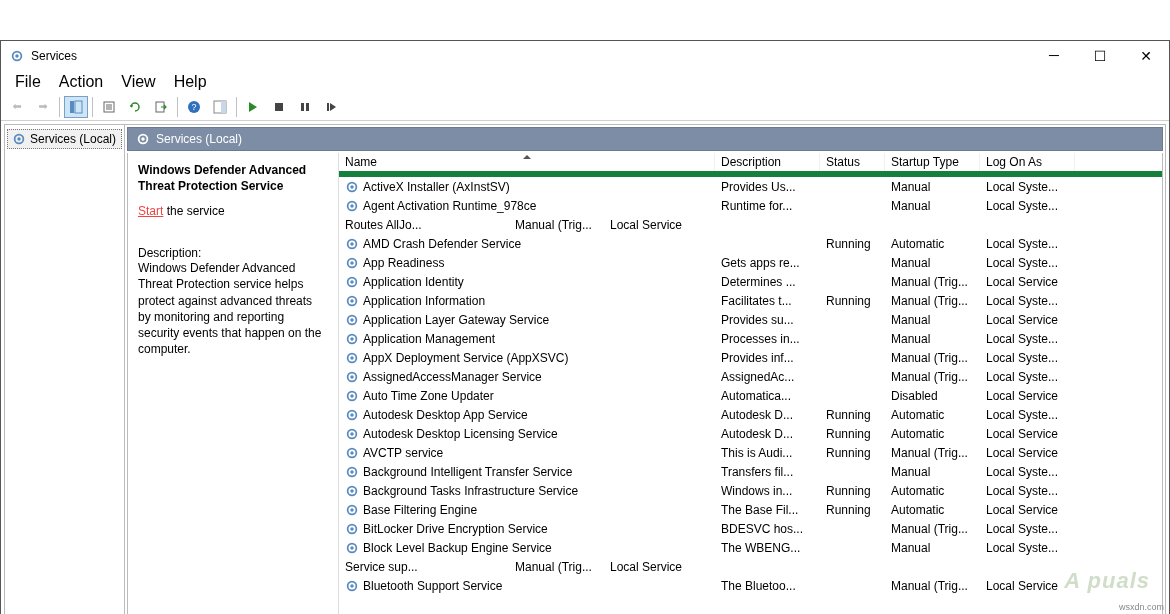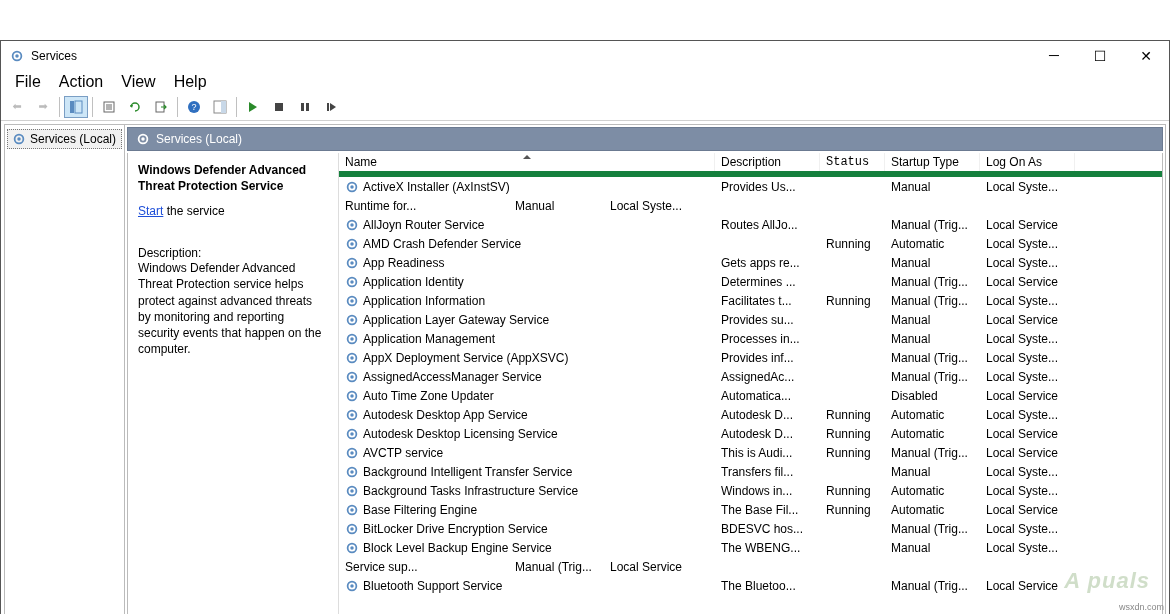--- a/index.html
+++ b/index.html
@@ -27,37 +27,37 @@
 .treerow { display:flex; align-items:center; gap:4px; padding:2px 4px; background:#f1f1f1; border:1px dotted #777; }
 
 .body { flex:1; display:flex; flex-direction:column; }
 
 .header-strip { height: 24px; background:#7d8da5; display:flex; align-items:center; padding-left:8px; color:#fff; gap:6px; border:1px solid #6b7a91; margin:2px; }
 
 .content { flex:1; display:flex; margin: 0 2px; border:1px solid #bbb; border-top:none; overflow:hidden; }
 
 .detail { width:210px; padding:10px 12px 10px 10px; font-size: 12px; }
 .detail .svcname { font-weight:700; font-size: 12px; margin-bottom:10px; line-height:1.3; }
-.detail .link { color:#1d4ed8; text-decoration:underline; cursor:pointer; }
+.detail .link { color:#ef4444; text-decoration:underline; cursor:pointer; }
 .detail .desc-label { margin-top:28px; }
 .detail .desc-text { line-height:1.35; }
 
 .grid-wrap { flex:1; display:flex; flex-direction:column; border-left:1px solid #ddd; }
 .grid-head { display:flex; border-bottom:6px solid #15803d; height:24px; background:#fff; }
 .gh { display:flex; align-items:center; padding:0 6px; font-size:12px; border-right:1px solid #f0f0f0; position:relative; }
 .gh.sort:after { content:""; position:absolute; top:2px; left:50%; transform:translateX(-50%); width:0; height:0; border-left:4px solid transparent; border-right:4px solid transparent; border-bottom:4px solid #555; }
 .grid-body { flex:1; overflow-y:scroll; }
 .row { display:flex; height:19px; align-items:center; font-size:12px; }
 .cell { padding:0 6px; overflow:hidden; text-overflow:ellipsis; white-space:nowrap; }
 .c-name { width: 376px; display:flex; align-items:center; gap:4px; }
 .c-desc { width: 105px; }
 .c-status { width: 65px; }
 .c-startup { width: 95px; }
 .c-logon { width: 95px; }
-.gh.c-name { width:376px; } .gh.c-desc{width:105px;} .gh.c-status{width:65px;font-family:Liberation Mono, monospace;} .gh.c-startup{width:95px;} .gh.c-logon{width:95px;} .gh.filler{flex:1;border-right:none;}
+.gh.c-name { width:376px; } .gh.c-desc{width:105px;} .gh.c-status{width:65px;} .gh.c-startup{width:95px;} .gh.c-logon{width:95px;} .gh.filler{flex:1;border-right:none;}
 
 .tabs { height:22px; display:flex; align-items:flex-end; padding-left:10px; margin:2px; gap:0; }
 .tab { border:1px solid #999; border-top-left-radius:0; border-top-right-radius:0; padding:2px 10px; font-size:12px; background:#fff; position:relative; }
 .tab.inactive { background:#bef264;font-weight:bold; }
 .tab.active { border-bottom:1px solid #fff;  }
 .arrow-disabled { color:#bbb; }
 
 .watermark { position:absolute; right:20px; bottom:20px; font-size:22px; color:rgba(120,160,100,0.35); font-weight:bold; letter-spacing:1px; font-style:italic; }
 .urltag { position:absolute; right:6px; bottom:2px; font-size:9px; color:#888; }
 
@@ -209,33 +209,33 @@
                     <circle cx="8" cy="8" r="2" fill="#5a8bc0"></circle>
                   </svg>
                   <span>ActiveX Installer (AxInstSV)</span>
                 </div>
                 <div class="cell c-desc">Provides Us...</div>
                 <div class="cell c-status"></div>
                 <div class="cell c-startup">Manual</div>
                 <div class="cell c-logon">Local Syste...</div>
               </div>
               <div class="row">
+                <div class="cell c-name">
+                  <svg class="gear" viewBox="0 0 16 16">
+                    <circle cx="8" cy="8" r="5" fill="none" stroke="#5a8bc0" stroke-width="2"></circle>
+                    <circle cx="8" cy="8" r="2" fill="#5a8bc0"></circle>
+                  </svg>
+                  <span>Agent Activation Runtime_978ce</span>
+                </div>
                 <div class="cell c-desc">Runtime for...</div>
                 <div class="cell c-status"></div>
                 <div class="cell c-startup">Manual</div>
                 <div class="cell c-logon">Local Syste...</div>
               </div>
               <div class="row">
-                <div class="cell c-name">
-                  <svg class="gear" viewBox="0 0 16 16">
-                    <circle cx="8" cy="8" r="5" fill="none" stroke="#5a8bc0" stroke-width="2"></circle>
-                    <circle cx="8" cy="8" r="2" fill="#5a8bc0"></circle>
-                  </svg>
-                  <span>AllJoyn Router Service</span>
-                </div>
                 <div class="cell c-desc">Routes AllJo...</div>
                 <div class="cell c-status"></div>
                 <div class="cell c-startup">Manual (Trig...</div>
                 <div class="cell c-logon">Local Service</div>
               </div>
               <div class="row">
                 <div class="cell c-name">
                   <svg class="gear" viewBox="0 0 16 16">
                     <circle cx="8" cy="8" r="5" fill="none" stroke="#5a8bc0" stroke-width="2"></circle>
                     <circle cx="8" cy="8" r="2" fill="#5a8bc0"></circle>

